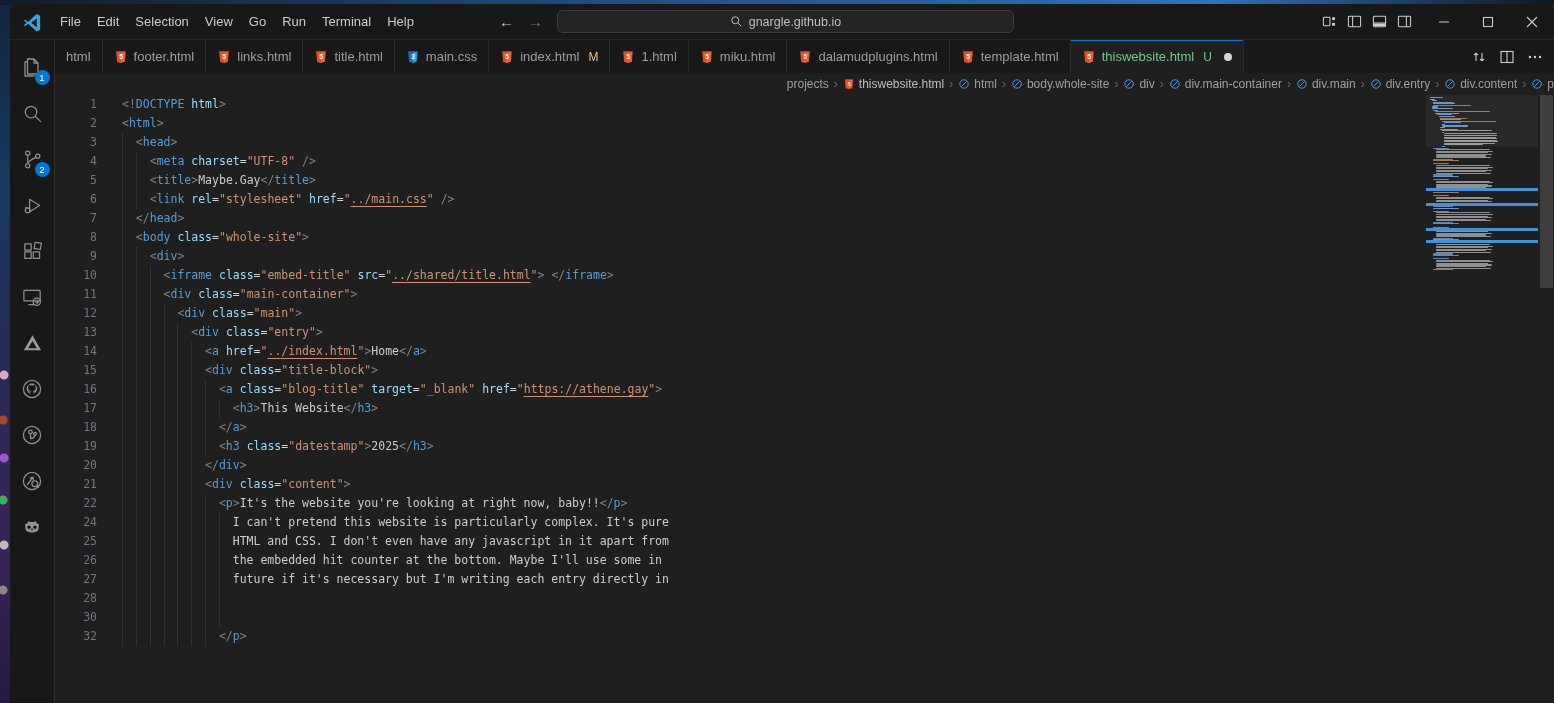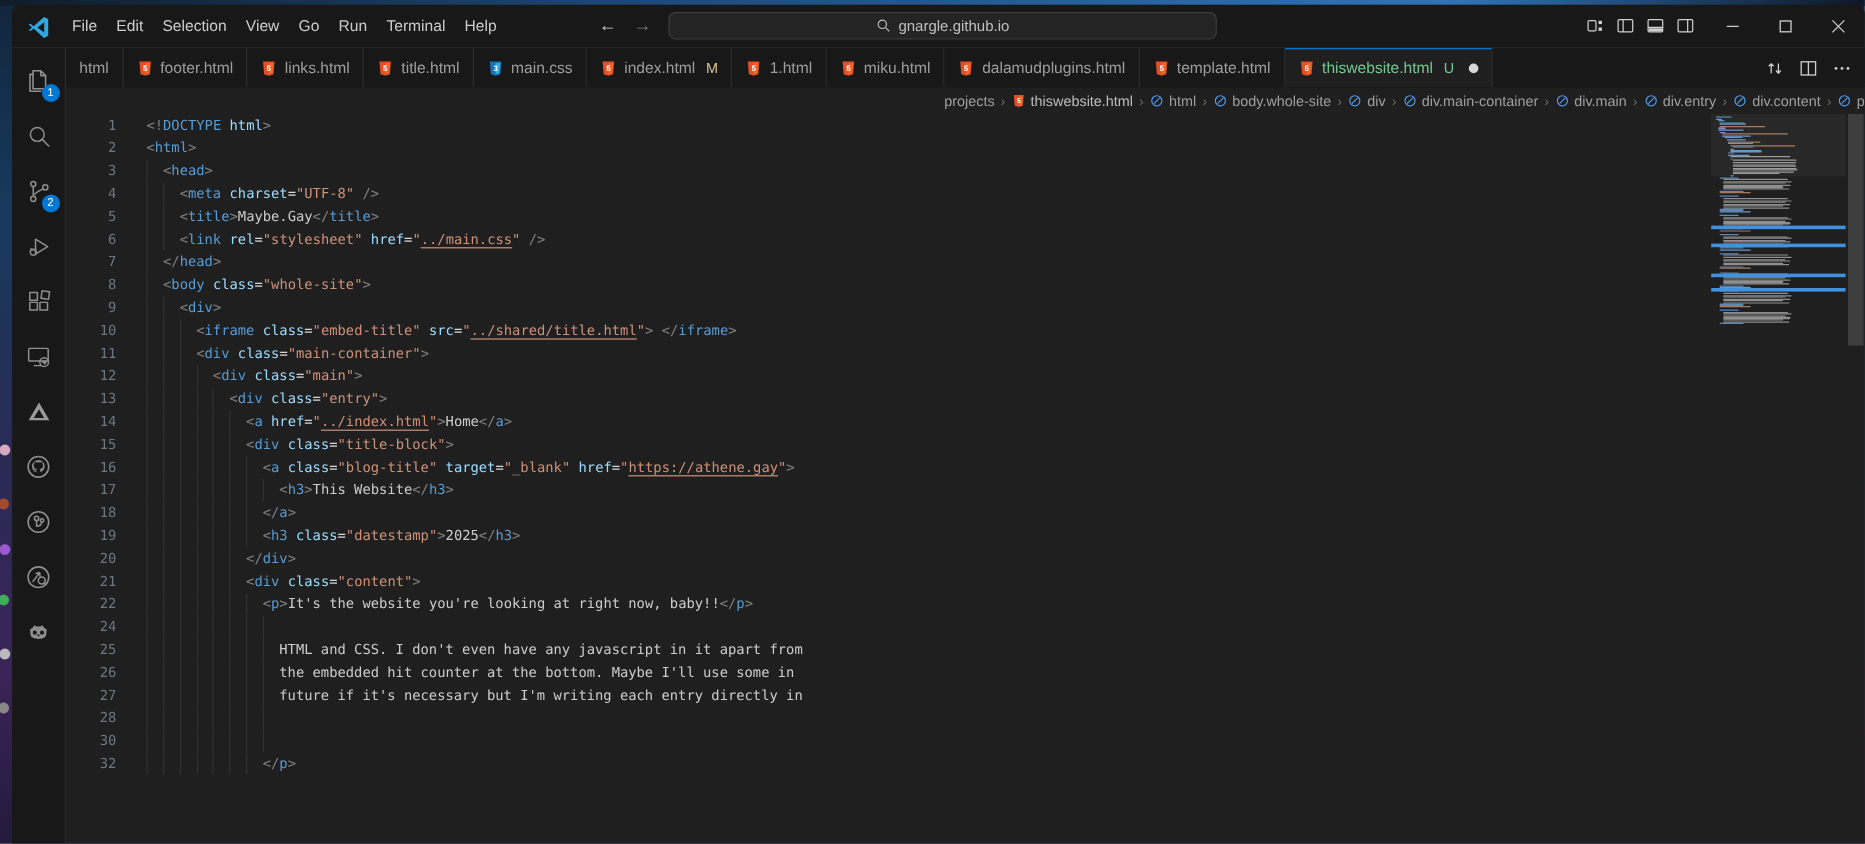--- a/index.html
+++ b/index.html
@@ -472,21 +472,21 @@
             <div class="line"><span class="num">13</span><span class="code"><span class="g"></span><span class="g"></span><span class="g"></span><span class="g"></span><span class="g"></span><span class="tk-p">&lt;</span><span class="tk-t">div</span><span class="tk-x"> </span><span class="tk-a">class</span><span class="tk-o">=</span><span class="tk-s">"entry"</span><span class="tk-p">&gt;</span></span></div>
             <div class="line"><span class="num">14</span><span class="code"><span class="g"></span><span class="g"></span><span class="g"></span><span class="g"></span><span class="g"></span><span class="g"></span><span class="tk-p">&lt;</span><span class="tk-t">a</span><span class="tk-x"> </span><span class="tk-a">href</span><span class="tk-o">=</span><span class="tk-s">"</span><span class="tk-l">../index.html</span><span class="tk-s">"</span><span class="tk-p">&gt;</span><span class="tk-x">Home</span><span class="tk-p">&lt;/</span><span class="tk-t">a</span><span class="tk-p">&gt;</span></span></div>
             <div class="line"><span class="num">15</span><span class="code"><span class="g"></span><span class="g"></span><span class="g"></span><span class="g"></span><span class="g"></span><span class="g"></span><span class="tk-p">&lt;</span><span class="tk-t">div</span><span class="tk-x"> </span><span class="tk-a">class</span><span class="tk-o">=</span><span class="tk-s">"title-block"</span><span class="tk-p">&gt;</span></span></div>
             <div class="line"><span class="num">16</span><span class="code"><span class="g"></span><span class="g"></span><span class="g"></span><span class="g"></span><span class="g"></span><span class="g"></span><span class="g"></span><span class="tk-p">&lt;</span><span class="tk-t">a</span><span class="tk-x"> </span><span class="tk-a">class</span><span class="tk-o">=</span><span class="tk-s">"blog-title"</span><span class="tk-x"> </span><span class="tk-a">target</span><span class="tk-o">=</span><span class="tk-s">"_blank"</span><span class="tk-x"> </span><span class="tk-a">href</span><span class="tk-o">=</span><span class="tk-s">"</span><span class="tk-l">https://athene.gay</span><span class="tk-s">"</span><span class="tk-p">&gt;</span></span></div>
             <div class="line"><span class="num">17</span><span class="code"><span class="g"></span><span class="g"></span><span class="g"></span><span class="g"></span><span class="g"></span><span class="g"></span><span class="g"></span><span class="g"></span><span class="tk-p">&lt;</span><span class="tk-t">h3</span><span class="tk-p">&gt;</span><span class="tk-x">This Website</span><span class="tk-p">&lt;/</span><span class="tk-t">h3</span><span class="tk-p">&gt;</span></span></div>
             <div class="line"><span class="num">18</span><span class="code"><span class="g"></span><span class="g"></span><span class="g"></span><span class="g"></span><span class="g"></span><span class="g"></span><span class="g"></span><span class="tk-p">&lt;/</span><span class="tk-t">a</span><span class="tk-p">&gt;</span></span></div>
             <div class="line"><span class="num">19</span><span class="code"><span class="g"></span><span class="g"></span><span class="g"></span><span class="g"></span><span class="g"></span><span class="g"></span><span class="g"></span><span class="tk-p">&lt;</span><span class="tk-t">h3</span><span class="tk-x"> </span><span class="tk-a">class</span><span class="tk-o">=</span><span class="tk-s">"datestamp"</span><span class="tk-p">&gt;</span><span class="tk-x">2025</span><span class="tk-p">&lt;/</span><span class="tk-t">h3</span><span class="tk-p">&gt;</span></span></div>
             <div class="line"><span class="num">20</span><span class="code"><span class="g"></span><span class="g"></span><span class="g"></span><span class="g"></span><span class="g"></span><span class="g"></span><span class="tk-p">&lt;/</span><span class="tk-t">div</span><span class="tk-p">&gt;</span></span></div>
             <div class="line"><span class="num">21</span><span class="code"><span class="g"></span><span class="g"></span><span class="g"></span><span class="g"></span><span class="g"></span><span class="g"></span><span class="tk-p">&lt;</span><span class="tk-t">div</span><span class="tk-x"> </span><span class="tk-a">class</span><span class="tk-o">=</span><span class="tk-s">"content"</span><span class="tk-p">&gt;</span></span></div>
             <div class="line"><span class="num">22</span><span class="code"><span class="g"></span><span class="g"></span><span class="g"></span><span class="g"></span><span class="g"></span><span class="g"></span><span class="g"></span><span class="tk-p">&lt;</span><span class="tk-t">p</span><span class="tk-p">&gt;</span><span class="tk-x">It's the website you're looking at right now, baby!!</span><span class="tk-p">&lt;/</span><span class="tk-t">p</span><span class="tk-p">&gt;</span></span></div>
-            <div class="line"><span class="num">24</span><span class="code"><span class="g"></span><span class="g"></span><span class="g"></span><span class="g"></span><span class="g"></span><span class="g"></span><span class="g"></span><span class="g"></span></span></div>
+            <div class="line"><span class="num">24</span><span class="code"><span class="g"></span><span class="g"></span><span class="g"></span><span class="g"></span><span class="g"></span><span class="g"></span><span class="g"></span><span class="g"></span><span class="tk-x">I can't pretend this website is particularly complex. It's pure</span></span></div>
             <div class="line"><span class="num">25</span><span class="code"><span class="g"></span><span class="g"></span><span class="g"></span><span class="g"></span><span class="g"></span><span class="g"></span><span class="g"></span><span class="g"></span><span class="tk-x">HTML and CSS. I don't even have any javascript in it apart from</span></span></div>
             <div class="line"><span class="num">26</span><span class="code"><span class="g"></span><span class="g"></span><span class="g"></span><span class="g"></span><span class="g"></span><span class="g"></span><span class="g"></span><span class="g"></span><span class="tk-x">the embedded hit counter at the bottom. Maybe I'll use some in</span></span></div>
             <div class="line"><span class="num">27</span><span class="code"><span class="g"></span><span class="g"></span><span class="g"></span><span class="g"></span><span class="g"></span><span class="g"></span><span class="g"></span><span class="g"></span><span class="tk-x">future if it's necessary but I'm writing each entry directly in</span></span></div>
             <div class="line"><span class="num">28</span><span class="code"><span class="g"></span><span class="g"></span><span class="g"></span><span class="g"></span><span class="g"></span><span class="g"></span><span class="g"></span><span class="g"></span></span></div>
             <div class="line"><span class="num">30</span><span class="code"><span class="g"></span><span class="g"></span><span class="g"></span><span class="g"></span><span class="g"></span><span class="g"></span><span class="g"></span><span class="g"></span></span></div>
             <div class="line"><span class="num">32</span><span class="code"><span class="g"></span><span class="g"></span><span class="g"></span><span class="g"></span><span class="g"></span><span class="g"></span><span class="g"></span><span class="tk-p">&lt;/</span><span class="tk-t">p</span><span class="tk-p">&gt;</span></span></div>
           </div>
         <div class="minimap" id="minimap">
           <div class="mm-viewport"></div>
         <div class="mrow" style="top: 2px; left: 4px; width: 12.75px; background: rgb(108, 150, 200);"></div>

